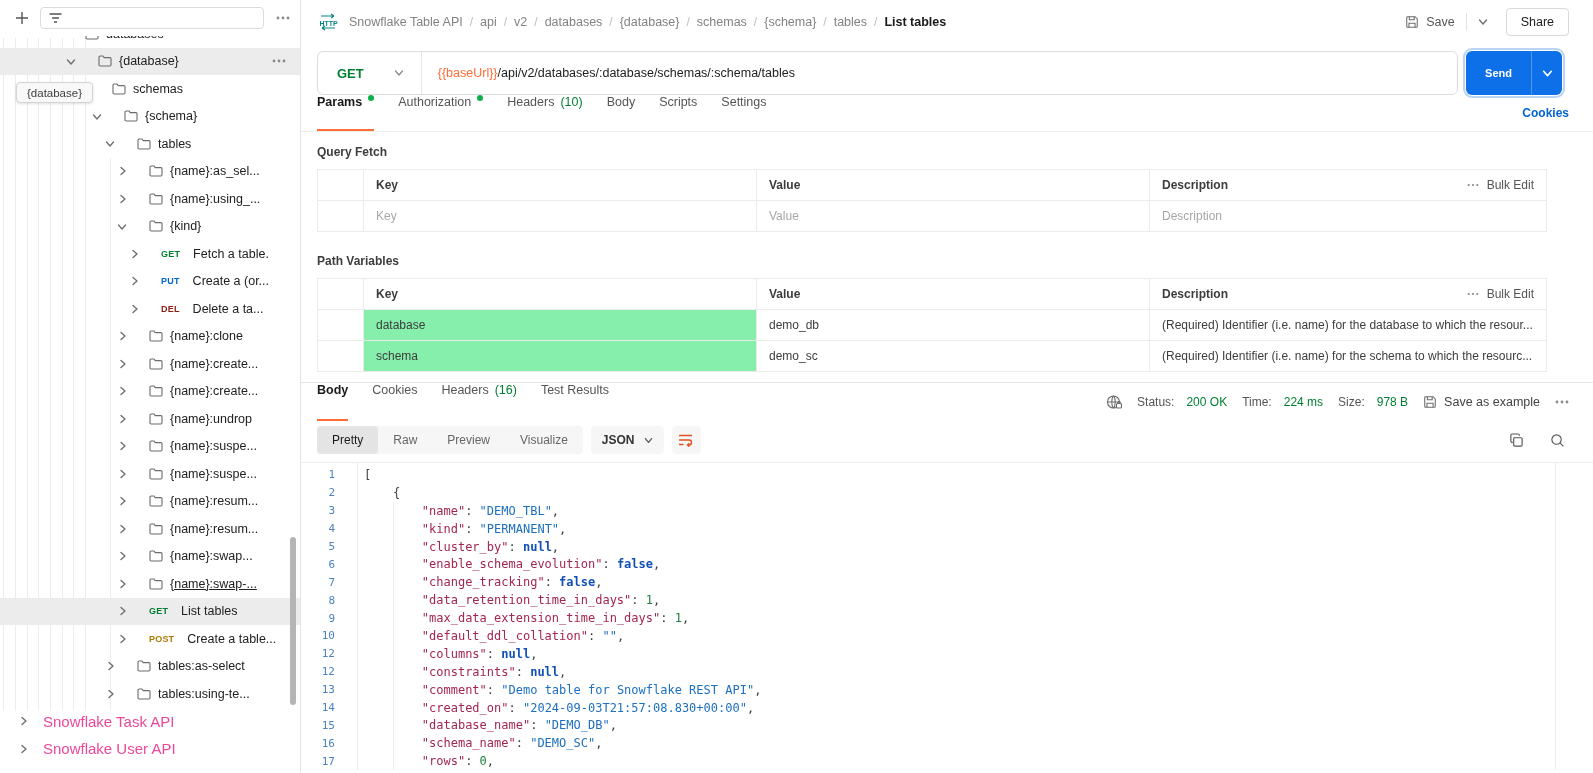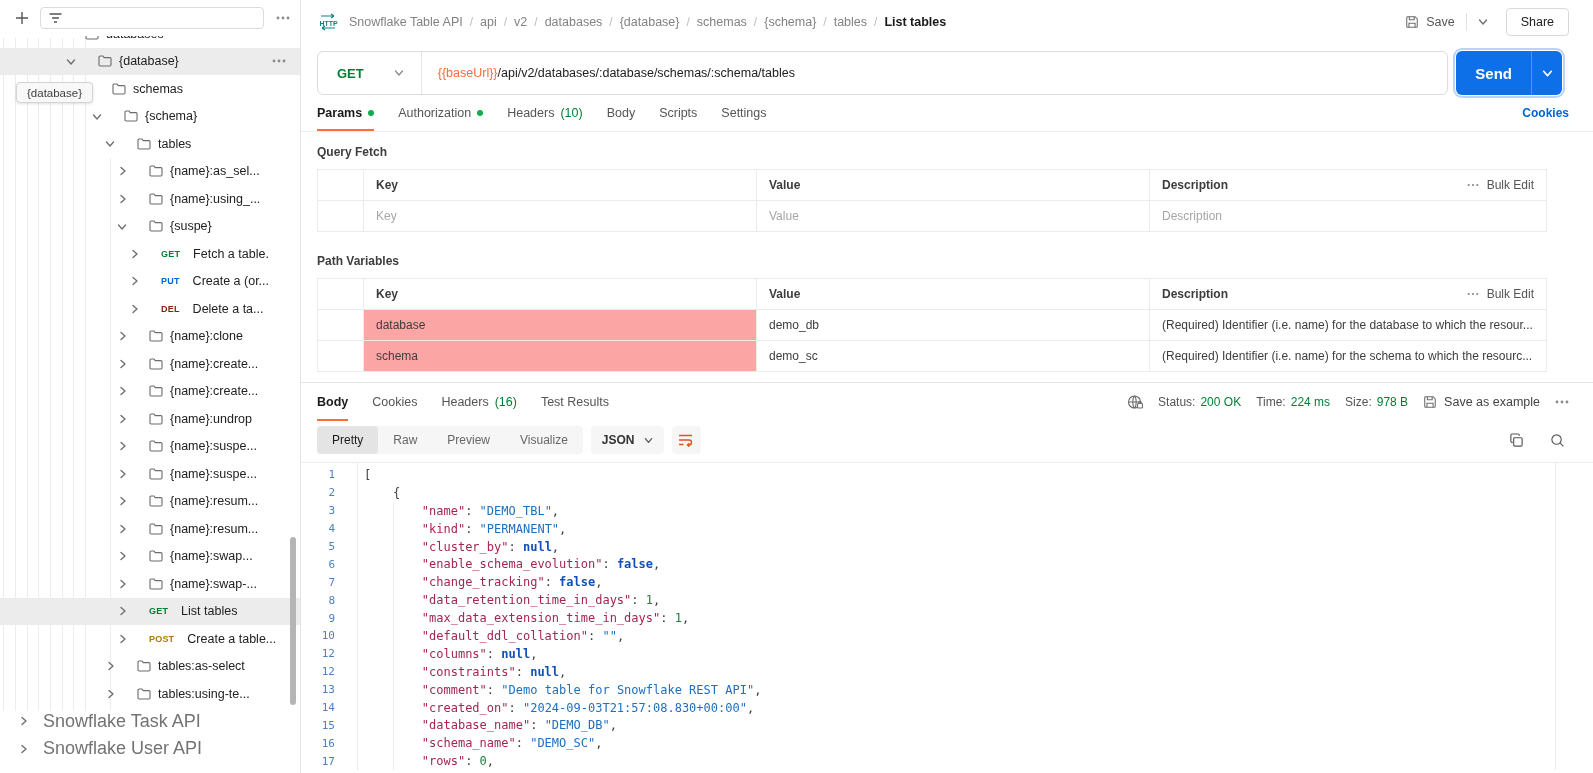--- a/index.html
+++ b/index.html
@@ -26,21 +26,21 @@
   .trow{height:27.5px;display:flex;align-items:center;position:relative;font-size:12.5px;color:#212121;cursor:pointer}
   .trow.sel::before{content:"";position:absolute;inset:0;background:#ececec;z-index:0}
   .trow>*{position:relative;z-index:3}
   .chev{width:11px;height:11px;flex:none;display:flex;align-items:center;justify-content:center}
   .chev.down{transform:rotate(90deg)}
   .t-icon{margin-left:21px;flex:none;display:flex}
   .t-label{margin-left:7px;white-space:nowrap}
   .meth{margin-left:21px;margin-right:6px;font-size:9px;font-weight:700;letter-spacing:.2px;flex:none}
   .m-GET{color:var(--get)} .m-PUT{color:var(--put)} .m-DEL{color:var(--del)} .m-POST{color:var(--post)}
   .t-dots{margin-left:auto;margin-right:14px;display:flex}
-  .root{font-size:18px;color:#737373}
+  .root{font-size:15px;color:#ec4899}
   .root .t-label{margin-left:14px}
   .sb-tooltip{position:absolute;left:16px;top:82px;height:21px;z-index:7;display:flex;align-items:center;
      padding:0 10px;background:#f8f8f8;border:1px solid #d4d4d4;border-radius:4px;font-size:11.5px;color:#3d3d3d;
      box-shadow:0 1px 3px rgba(0,0,0,.12)}
   .sb-scroll{position:absolute;right:4px;top:537px;width:6px;height:168px;background:#b5b5b5;border-radius:3px;z-index:6}
 
   
   .main{position:absolute;left:301px;top:0;right:0;bottom:0}
   .req-header{height:44px;display:flex;align-items:center;padding:0 24px 0 16px}
   .breadcrumb{display:flex;align-items:center;margin-left:10px;flex:1;min-width:0;white-space:nowrap;overflow:hidden}
@@ -52,48 +52,48 @@
   .vdiv{width:1px;height:18px;background:#e2e2e2;margin:0 11px}
   .share-btn{margin-left:18px;border:1px solid #d9d9d9;border-radius:4px;padding:6px 14px;font-size:12.5px;color:#212121;background:#fff;cursor:pointer;font-family:inherit}
 
   .url-row{display:flex;align-items:stretch;height:44px;margin:7px 31px 0 16px}
   .url-box{flex:1;display:flex;align-items:center;border:1px solid #dcdcdc;border-radius:6px;background:#fff;min-width:0}
   .method-btn{display:flex;align-items:center;height:100%;padding:0 17px 0 19px;gap:30px;font-size:13px;font-weight:700;color:var(--get);cursor:pointer}
   .url-vline{width:1px;align-self:stretch;background:#e6e6e6}
   .url-text{padding-left:16px;font-size:12.5px;color:#212121;white-space:nowrap;overflow:hidden}
   .url-base{color:var(--accent)}
   .send-wrap{margin-left:8px;display:flex;flex:none;border-radius:6px;box-shadow:0 0 0 1px #fff,0 0 0 3px #b9d4f7;cursor:pointer}
-  .send-main{background:var(--send);color:#fff;font-size:15px;font-weight:700;padding:0 19px;border-radius:6px 0 0 6px;display:flex;align-items:center}
+  .send-main{background:var(--send);color:#fff;font-size:11px;font-weight:700;padding:0 19px;border-radius:6px 0 0 6px;display:flex;align-items:center}
   .send-caret{background:var(--send);border-left:1px solid rgba(255,255,255,.28);border-radius:0 6px 6px 0;width:31px;display:flex;align-items:center;justify-content:center}
 
   .req-tabs{height:37px;display:flex;align-items:center;gap:24px;padding:0 24px 0 16px;border-bottom:1px solid #ededed}
-  .tab{display:flex;align-items:center;gap:6px;height:100%;position:relative;color:#555;font-size:12.5px;cursor:pointer}
+  .tab{display:flex;gap:6px;height:100%;position:relative;color:#555;font-size:12.5px;cursor:pointer}
   .tab.active{color:#1a1a1a;font-weight:600}
   .req-tabs .tab.active::after, .resp-head .tab.active::after{content:"";position:absolute;left:0;right:0;bottom:0;height:2px;background:var(--accent)}
   .dot{width:6px;height:6px;border-radius:50%;background:var(--dot-green)}
   .cnt{color:var(--green)}
   .cookies{margin-left:auto;color:var(--link);font-size:12px;font-weight:600;cursor:pointer}
 
   .params{padding:13px 46px 0 16px}
   .sec-title{font-size:12px;font-weight:600;color:#3d3d3d;margin:0 0 10px}
   .ptable{display:grid;grid-template-columns:45px 393px 393px 1fr;border:1px solid #ebebeb;font-size:12px;color:#3d3d3d;background:#fff}
   .pc{padding:8px 12px;border-left:1px solid #ebebeb;border-top:1px solid #ebebeb;display:flex;align-items:center;min-width:0;min-height:30px}
   .pc.c0{border-left:none}
   .pc.h{border-top:none;font-weight:600}
-  .key-bg{background:#fca5a5}
+  .key-bg{background:#86efac}
   .ph-text{color:#a6a6a6}
   .desc-h{justify-content:space-between}
   .bulk{display:flex;align-items:center;gap:8px;color:#555;font-weight:400;cursor:pointer;flex:none}
   .trunc{white-space:nowrap;overflow:hidden;display:block}
   .pv-block{margin-top:22px}
 
   .response{margin-top:10px;border-top:1px solid #e6e6e6}
   .resp-head{height:38px;display:flex;align-items:center;gap:24px;padding:0 24px 0 16px}
   .resp-meta{margin-left:auto;display:flex;align-items:center;gap:15px;font-size:12px;flex:none}
-  .meta-pair{display:flex;gap:5px;white-space:nowrap}
+  .meta-pair{display:flex;gap:12px;white-space:nowrap}
   .meta-label{color:#555}
   .meta-val{color:var(--green)}
   .sae{display:flex;align-items:center;gap:7px;color:#444;font-size:12.5px;cursor:pointer;white-space:nowrap}
   .resp-toolbar{display:flex;align-items:center;padding:5px 28px 8px 16px}
   .segwrap{display:flex;background:#f6f6f6;border-radius:4px}
   .seg{border:none;background:transparent;font-size:12px;color:#666;padding:7px 15px;border-radius:4px;font-family:inherit;cursor:pointer}
   .seg.active{background:#e4e4e4;color:#1a1a1a}
   .lang{margin-left:8px;display:flex;align-items:center;gap:9px;background:#f6f6f6;border-radius:4px;padding:7px 11px;font-size:12px;color:#333;font-weight:600;cursor:pointer}
   .wrapbtn{margin-left:8px;width:29px;height:28px;background:#f6f6f6;border-radius:4px;display:flex;align-items:center;justify-content:center;cursor:pointer}
   .tb-icons{margin-left:auto;display:flex;align-items:center;gap:26px}
@@ -231,21 +231,21 @@
           <span class="chev down">
             <svg width="10" height="10" viewBox="0 0 10 10">
               <path d="M3 1.5 7 5 3 8.5" fill="none" stroke="#707070" stroke-width="1.4" stroke-linecap="round" stroke-linejoin="round"></path>
             </svg>
           </span>
           <span class="t-icon">
             <svg width="14" height="12" viewBox="0 0 14 12">
               <path d="M1 2.2C1 1.5 1.5 1 2.2 1H5l1.2 1.6H12c.6 0 1 .5 1 1v6.2c0 .7-.5 1.2-1.2 1.2H2.2C1.5 11 1 10.5 1 9.8Z" fill="none" stroke="#6b6b6b" stroke-width="1.1"></path>
             </svg>
           </span>
-          <span class="t-label">{suspe}</span>
+          <span class="t-label">{kind}</span>
         </div>
         <div class="trow" style="padding-left: 129px;">
           <span class="chev">
             <svg width="10" height="10" viewBox="0 0 10 10">
               <path d="M3 1.5 7 5 3 8.5" fill="none" stroke="#707070" stroke-width="1.4" stroke-linecap="round" stroke-linejoin="round"></path>
             </svg>
           </span>
           <span class="meth m-GET">GET</span>
           <span class="t-label">Fetch a table.</span>
         </div>
@@ -377,21 +377,21 @@
               <path d="M3 1.5 7 5 3 8.5" fill="none" stroke="#707070" stroke-width="1.4" stroke-linecap="round" stroke-linejoin="round"></path>
             </svg>
           </span>
           <span class="t-icon">
             <svg width="14" height="12" viewBox="0 0 14 12">
               <path d="M1 2.2C1 1.5 1.5 1 2.2 1H5l1.2 1.6H12c.6 0 1 .5 1 1v6.2c0 .7-.5 1.2-1.2 1.2H2.2C1.5 11 1 10.5 1 9.8Z" fill="none" stroke="#6b6b6b" stroke-width="1.1"></path>
             </svg>
           </span>
           <span class="t-label">{name}:swap...</span>
         </div>
-        <div class="trow" style="padding-left: 117px;">
+        <div class="trow" style="padding-left: 117px; text-decoration: underline;">
           <span class="chev">
             <svg width="10" height="10" viewBox="0 0 10 10">
               <path d="M3 1.5 7 5 3 8.5" fill="none" stroke="#707070" stroke-width="1.4" stroke-linecap="round" stroke-linejoin="round"></path>
             </svg>
           </span>
           <span class="t-icon">
             <svg width="14" height="12" viewBox="0 0 14 12">
               <path d="M1 2.2C1 1.5 1.5 1 2.2 1H5l1.2 1.6H12c.6 0 1 .5 1 1v6.2c0 .7-.5 1.2-1.2 1.2H2.2C1.5 11 1 10.5 1 9.8Z" fill="none" stroke="#6b6b6b" stroke-width="1.1"></path>
             </svg>
           </span>

